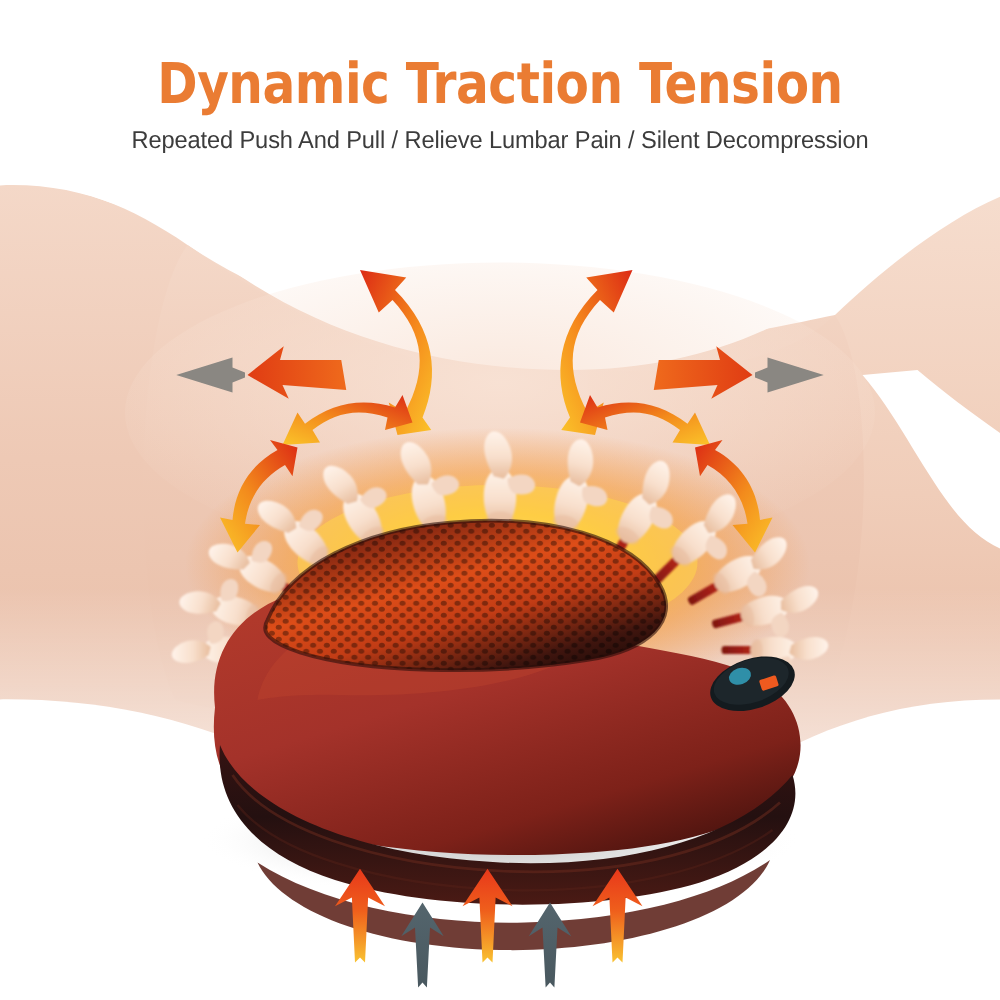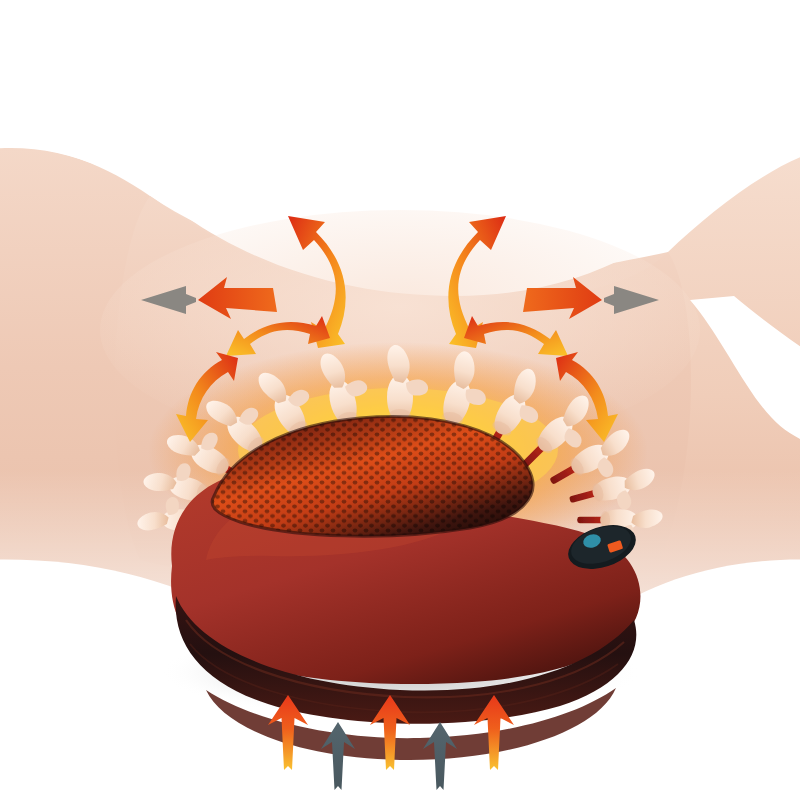--- a/index.html
+++ b/index.html
@@ -38,20 +38,24 @@
   #deviceLayer{z-index:20;}
   #arrowLayer{z-index:30;}
   #bottomArrowLayer{z-index:32;}
   svg{display:block;overflow:visible;}
 </style>
 </head>
 <body>
 
 <div id="stage">
 
+  <div class="header">
+    <h1 class="title" style="color: rgb(234, 124, 51);">Dynamic Traction Tension</h1>
+    <p class="subtitle" style="color: rgb(60, 60, 60);">Repeated Push And Pull / Relieve Lumbar Pain / Silent Decompression</p>
+  </div>
 
   <div class="layer" id="bodyLayer">
     <svg width="800" height="800" viewBox="0 0 800 800">
       <defs>
         <linearGradient id="skinL" x1="0" y1="0" x2="0" y2="1">
           <stop offset="0%" stop-color="#f4d8c8"></stop>
           <stop offset="45%" stop-color="#eec9b5"></stop>
           <stop offset="100%" stop-color="#e8bda6"></stop>
         </linearGradient>
         <linearGradient id="skinR" x1="0" y1="0" x2="0" y2="1">

